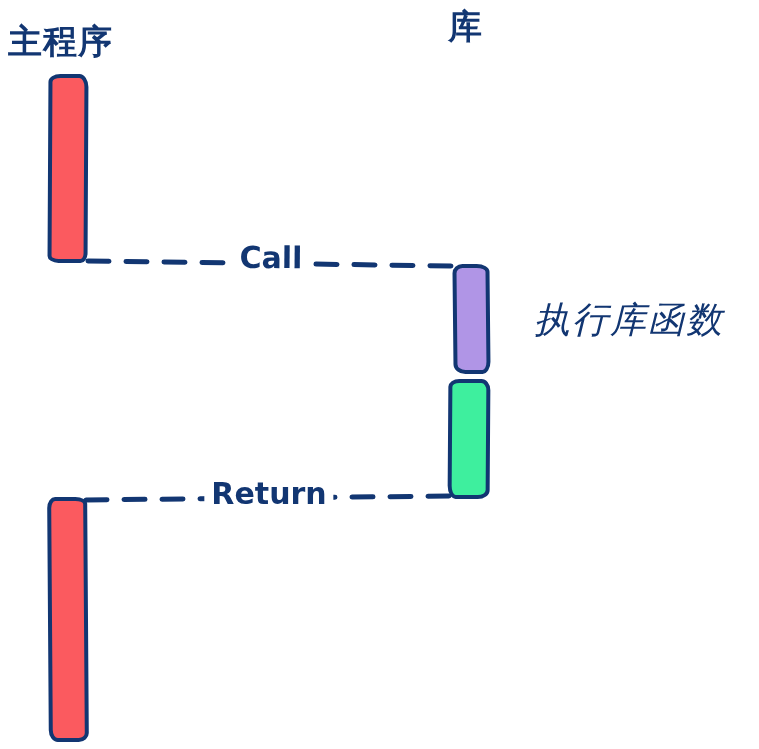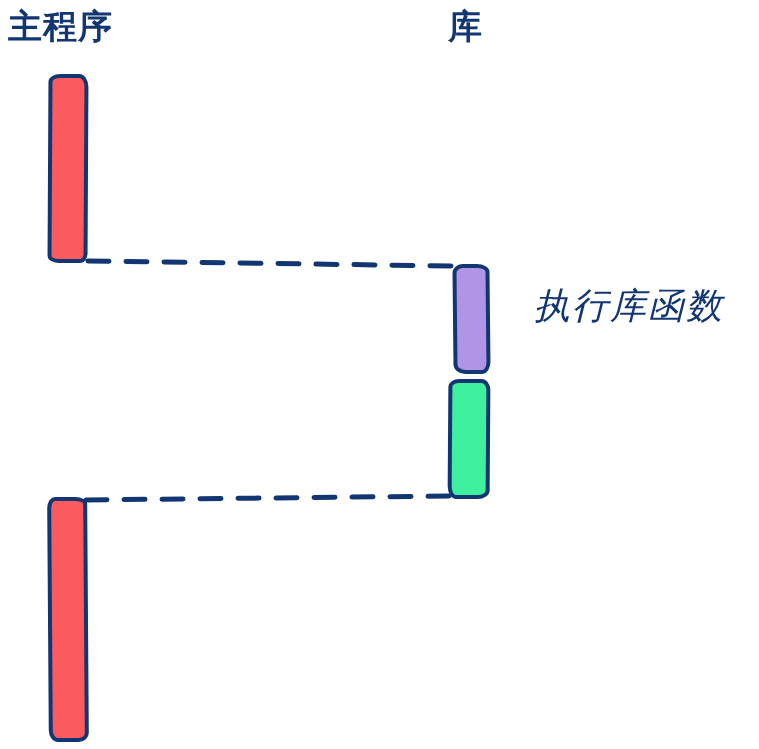--- a/index.html
+++ b/index.html
@@ -23,21 +23,21 @@
     overflow: hidden;
   }
   .lane-label {
     position: absolute;
     color: var(--outline);
     font-size: 34px;
     font-weight: bold;
     letter-spacing: 1px;
     white-space: nowrap;
   }
-  .lane-label.left  { left: 8px;  top: 4px; }
+  .lane-label.left  { left: 8px;  top: 19px; }
   .lane-label.right { left: 448px; top: 4px; }
 
   
   .bar {
     position: absolute;
     border: 4px solid var(--outline);
   }
   .bar.red-top {
     left: 48px; top: 74px; width: 40px; height: 189px;
     background: var(--red);
@@ -84,46 +84,48 @@
   .msg-label.return-label { left: 269px; top: 476px; }
 
   .annotation {
     position: absolute;
     color: var(--outline);
     font-size: 36px;
     font-style: italic;
     white-space: nowrap;
     letter-spacing: 2px;
   }
-  .annotation.lib      { left: 534px; top: 282px; }
+  .annotation.lib      { left: 534px; top: 296px; }
   .annotation.callback { left: 528px; top: 412px; }
 </style>
 </head>
 <body>
 
 <div class="canvas">
 
   <div class="lane-label left">主程序</div>
 
   <div class="lane-label right">库</div>
 
   <div class="bar red-top"></div>
 
   <svg class="msg-line call" width="372" height="18">
     <line x1="2" y1="7" x2="370" y2="12" stroke="var(--outline)" stroke-width="5" stroke-dasharray="21 17" stroke-linecap="round"></line>
   </svg>
 
+  <span class="msg-label call-label">Call</span>
 
   <div class="bar purple"></div>
 
   <div class="annotation lib">执行库函数</div>
 
   <div class="bar green"></div>
 
 
   <svg class="msg-line return" width="370" height="18">
     <line x1="2" y1="10" x2="368" y2="6" stroke="var(--outline)" stroke-width="5" stroke-dasharray="21 17" stroke-linecap="round"></line>
   </svg>
 
+  <span class="msg-label return-label">Return</span>
 
   <div class="bar red-bottom"></div>
 
 </div>
 
 </body></html>

